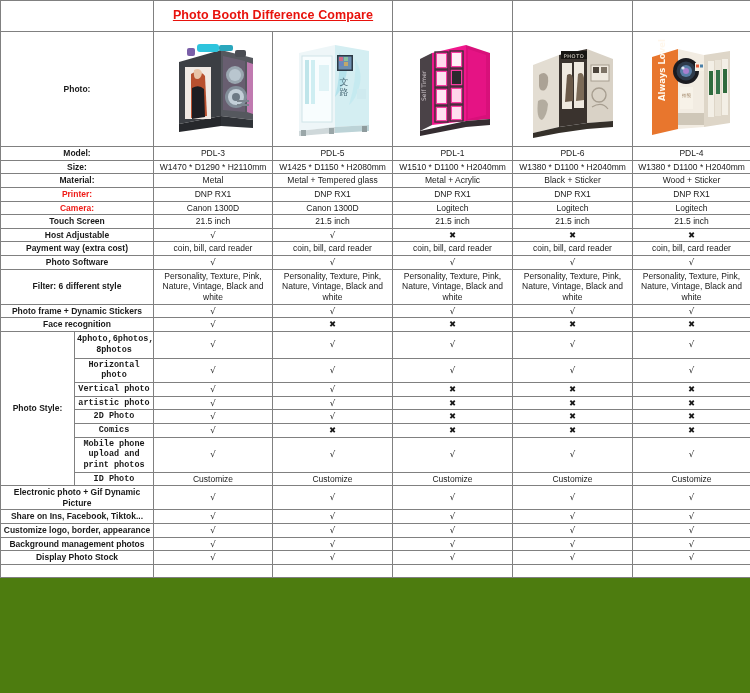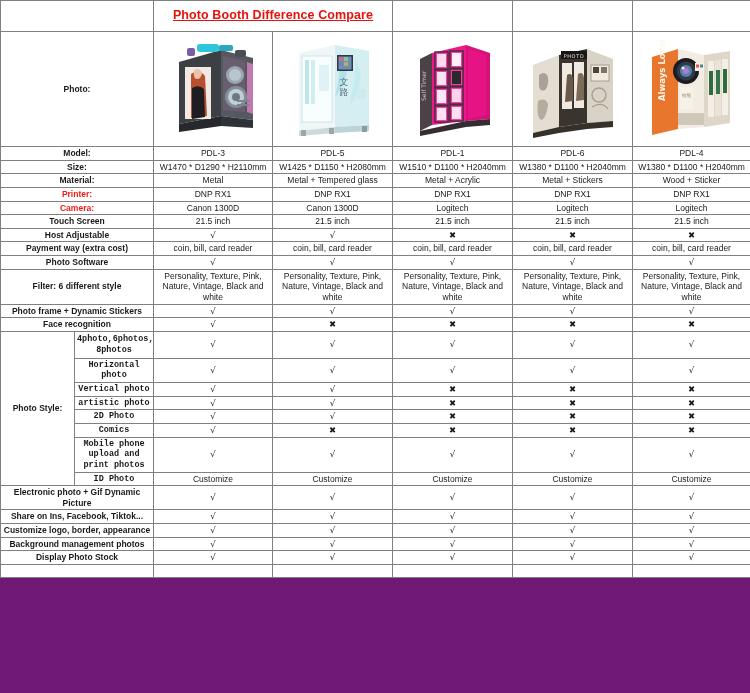--- a/index.html
+++ b/index.html
@@ -2,21 +2,21 @@
 <html><head>
 <meta charset="utf-8">
 <style>
   html,body{margin:0;padding:0;}
   body{
     width:750px;height:693px;overflow:hidden;
     background:#ffffff;
     font-family:"Liberation Sans", sans-serif;
     color:#111;
   }
-  .sheet{width:750px;height:693px;position:relative;background:#701a75;}
+  .sheet{width:750px;height:693px;position:relative;background:#4d7c0f;}
 
   table.cmp{
     border-collapse:collapse;
     width:750px;
     table-layout:fixed;
   }
   table.cmp td{
     border:1px solid #808080;
     text-align:center;
     vertical-align:middle;
@@ -263,21 +263,21 @@
     <td class="val">W1510 * D1100 * H2040mm</td>
     <td class="val">W1380 * D1100 * H2040mm</td>
     <td class="val">W1380 * D1100 * H2040mm</td>
   </tr>
 
   <tr>
     <td colspan="2" class="rowlabel">Material:</td>
     <td class="val">Metal</td>
     <td class="val">Metal + Tempered glass</td>
     <td class="val">Metal + Acrylic</td>
-    <td class="val">Metal + Stickers</td>
+    <td class="val">Black + Sticker</td>
     <td class="val">Wood + Sticker</td>
   </tr>
 
   <tr>
     <td colspan="2" class="rowlabel red">Printer:</td>
     <td class="val">DNP RX1</td>
     <td class="val">DNP RX1</td>
     <td class="val">DNP RX1</td>
     <td class="val">DNP RX1</td>
     <td class="val">DNP RX1</td>

